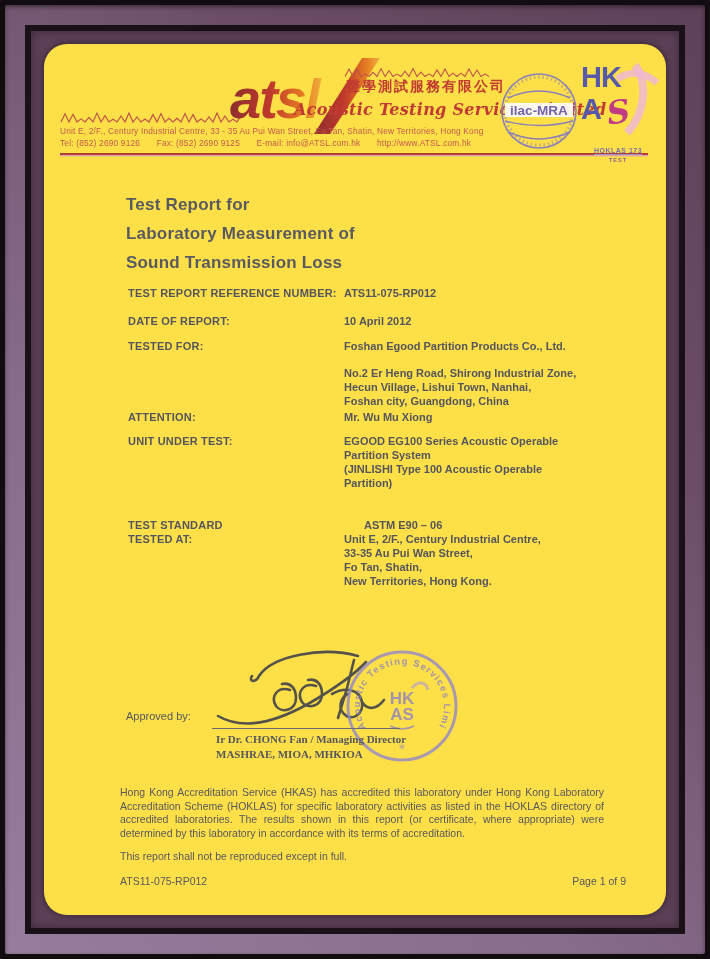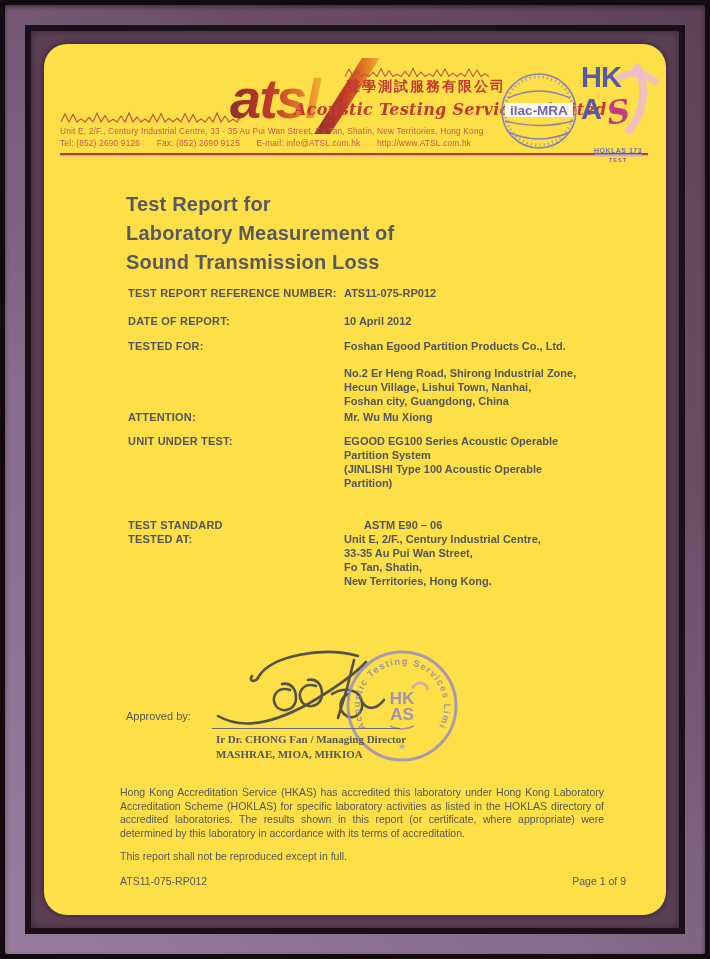--- a/index.html
+++ b/index.html
@@ -58,21 +58,21 @@
   .ilac{position:absolute;left:456px;top:28px;}
   .hkas{position:absolute;left:533px;top:13px;width:82px;text-align:center;}
   .hkas-sub1{
     display:inline-block;font-size:7px;font-weight:bold;color:#7b6fb2;
     border-bottom:1px solid #9d8fc4;letter-spacing:.5px;margin-top:-2px;
   }
   .hkas-sub2{font-size:5.5px;font-weight:bold;color:#8b5f90;letter-spacing:1px;}
   
   .title{
     position:absolute;left:82px;top:146px;
-    font-size:20px;line-height:29px;font-weight:bold;color:#595962;
+    font-size:17px;line-height:29px;font-weight:bold;color:#595962;
     letter-spacing:.2px;
   }
   
   .fields{position:absolute;left:84px;top:242px;width:494px;font-size:11px;line-height:14px;}
   .field-row{display:flex;font-weight:bold;color:#55555e;}
   .field-label{width:216px;flex:0 0 216px;letter-spacing:.2px;}
   .field-value{flex:1;}
   .row-1{margin-top:14px;}
   .row-2{margin-top:11px;}
   .row-3{margin-top:13px;}

